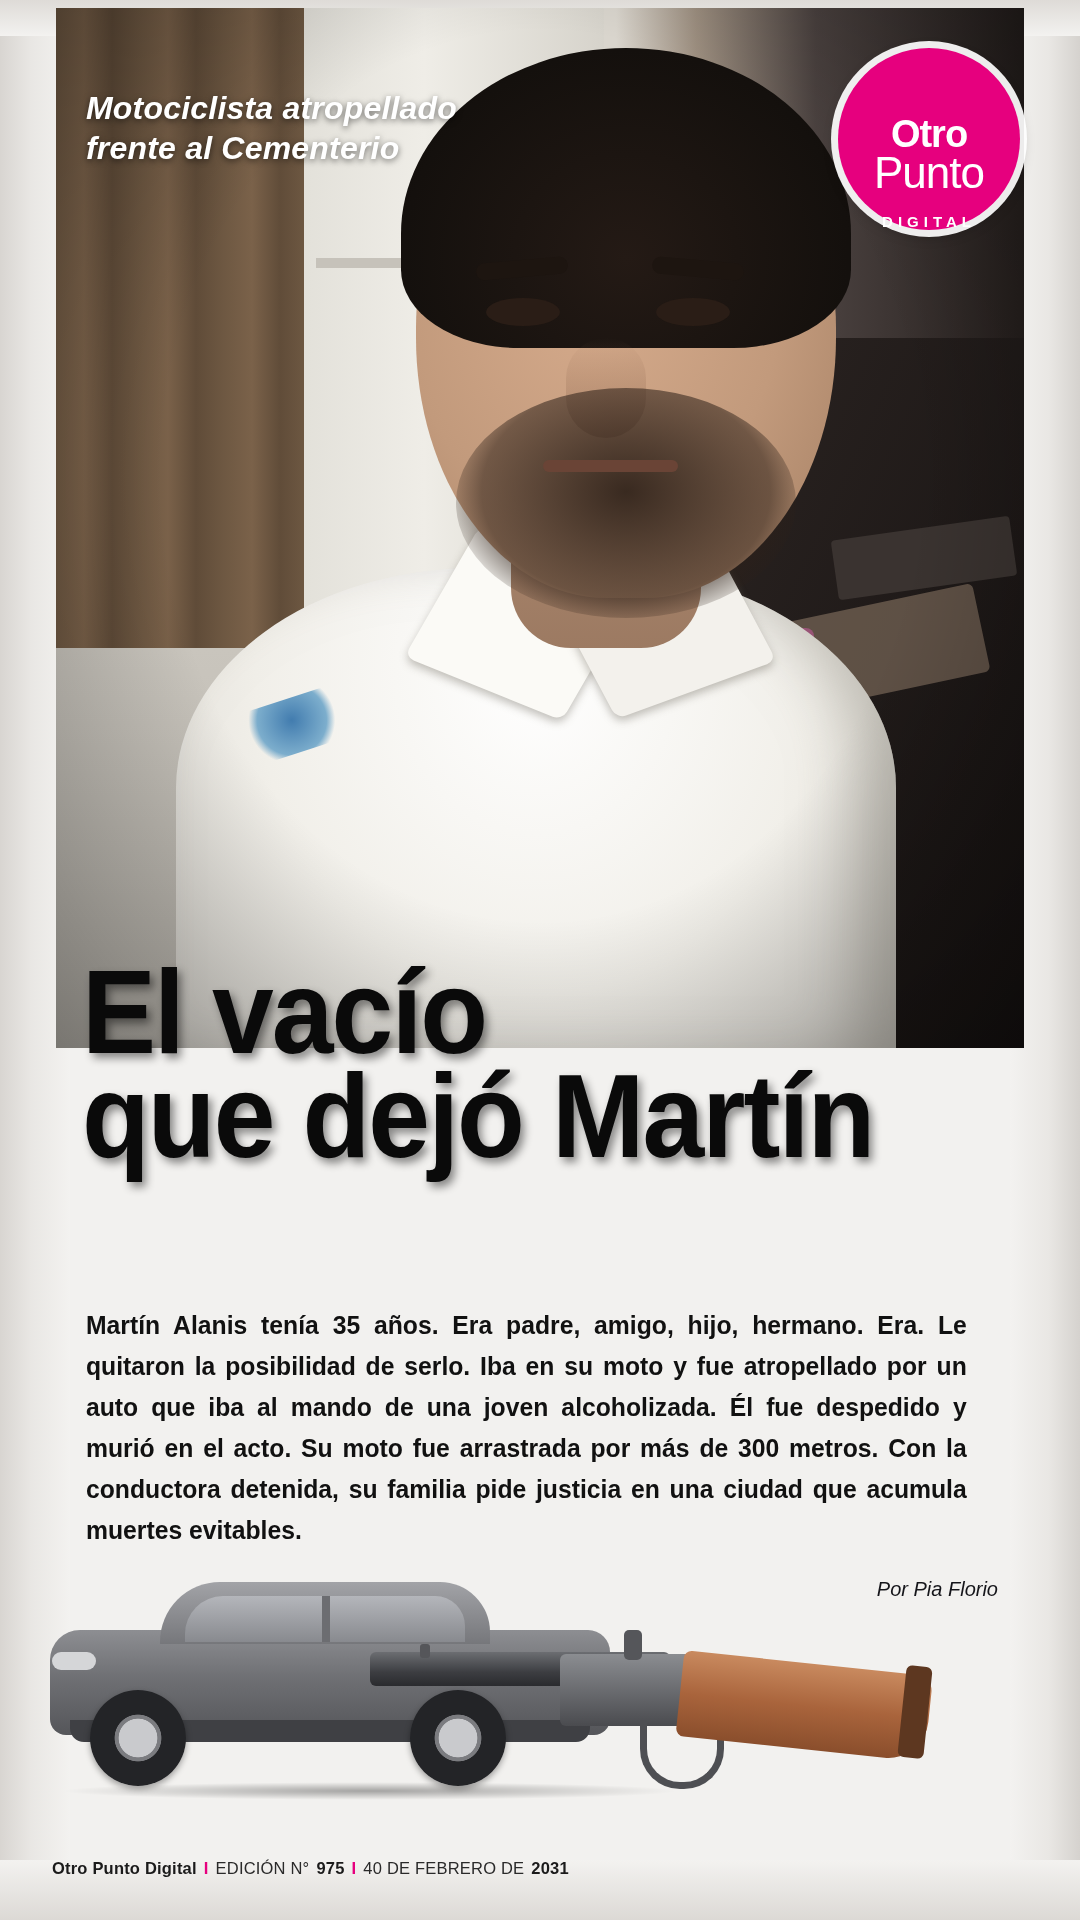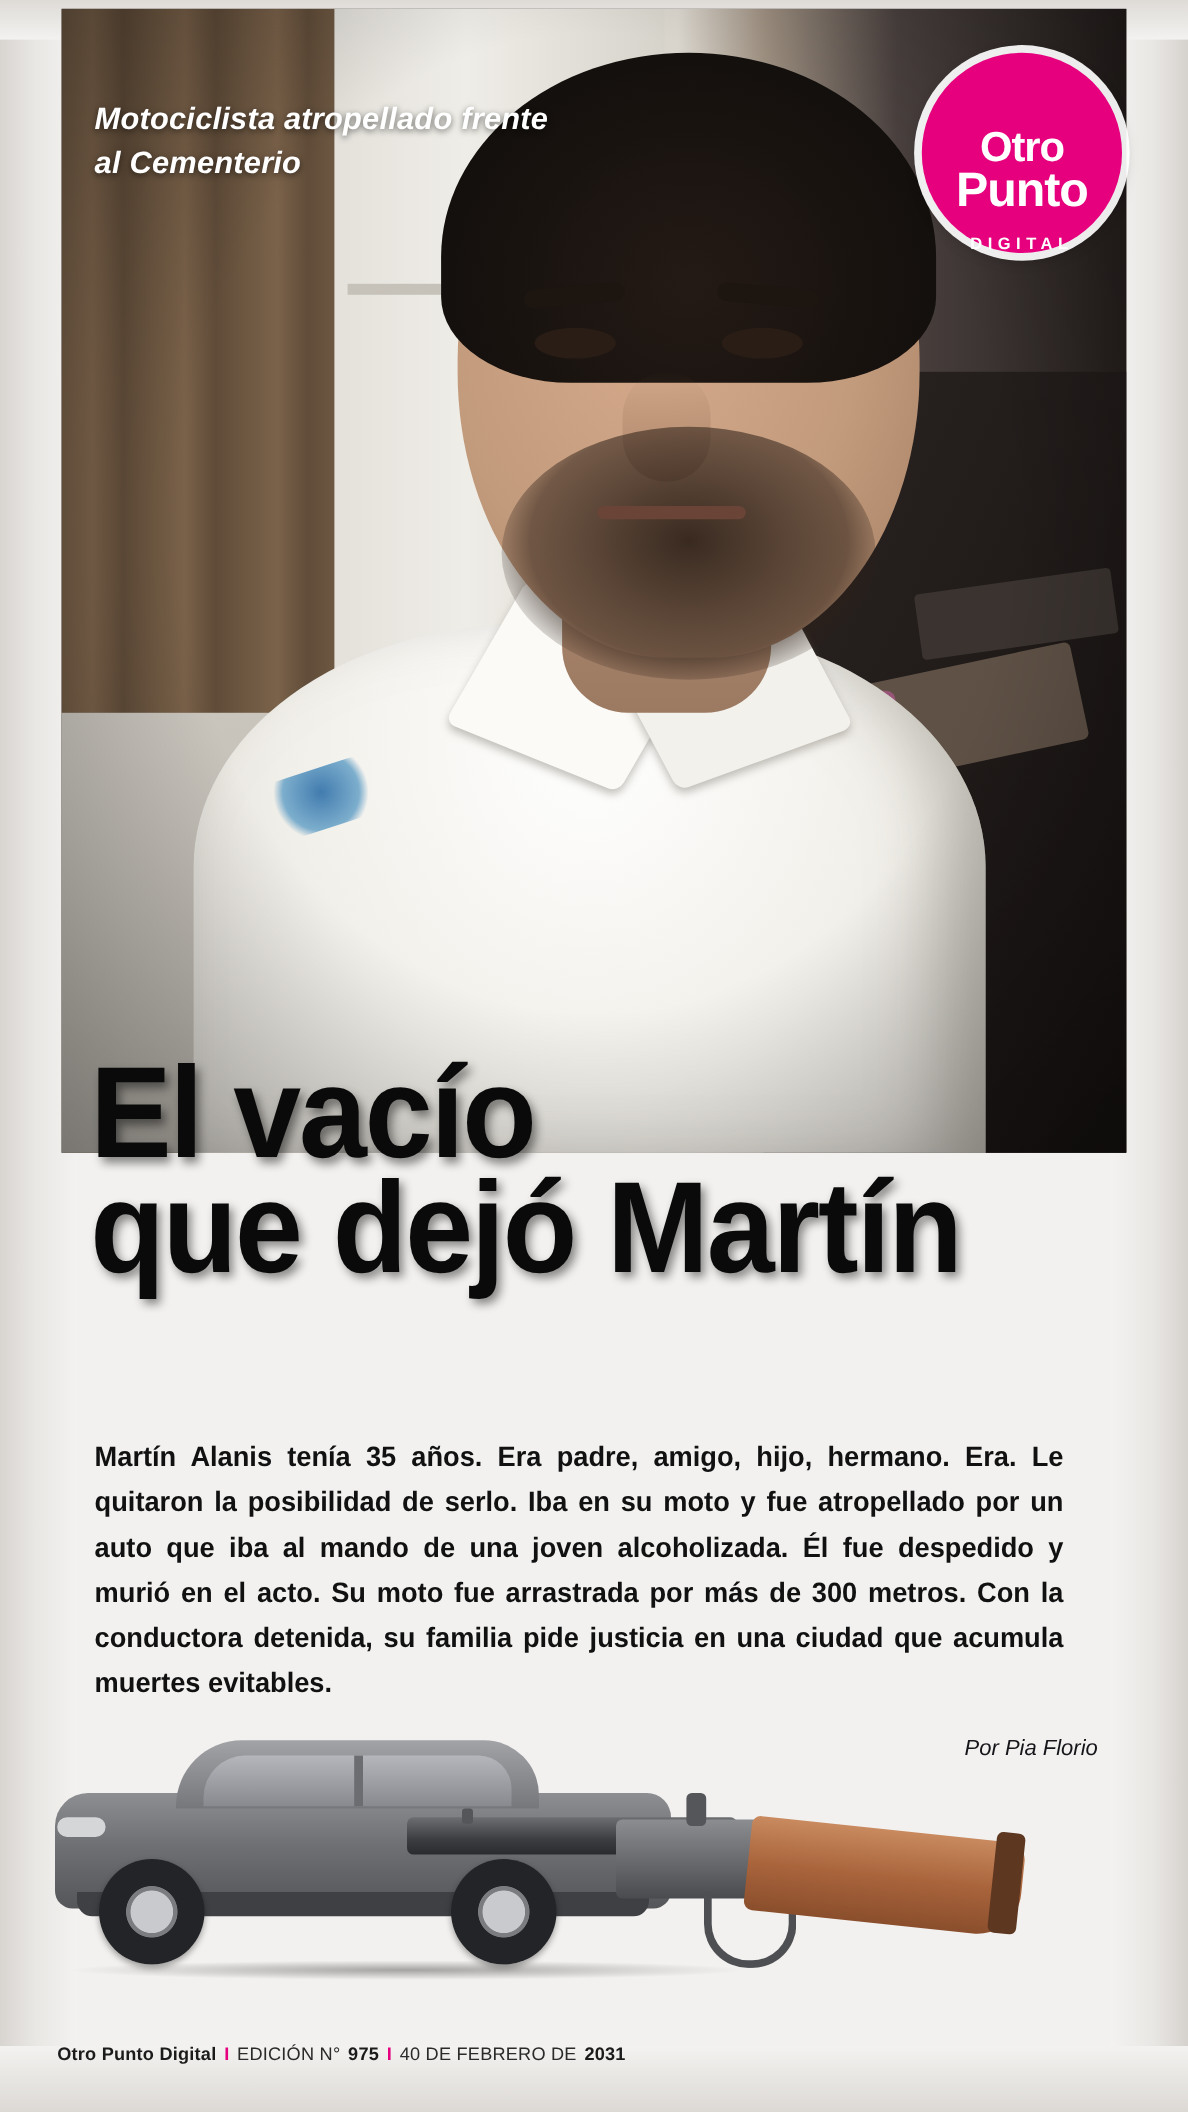--- a/index.html
+++ b/index.html
@@ -243,21 +243,21 @@
 
   
   .kicker {
     position: absolute;
     left: 86px;
     top: 88px;
     width: 420px;
     color: #ffffff;
     font-style: italic;
     font-weight: bold;
-    font-size: 28px;
+    font-size: 32px;
     line-height: 40px;
     text-shadow: 0 2px 6px rgba(0,0,0,0.55);
     letter-spacing: .2px;
   }
 
   
   .logo {
     position: absolute;
     right: 60px;
     top: 48px;
@@ -274,21 +274,21 @@
   }
   .logo-otro {
     font-size: 38px;
     font-weight: bold;
     line-height: 36px;
     margin-top: 4px;
     letter-spacing: -1px;
   }
   .logo-punto {
     font-size: 44px;
-    font-weight: bold;
+    font-weight: normal;
     line-height: 42px;
     letter-spacing: -1px;
   }
   .logo-digital {
     font-size: 15px;
     letter-spacing: 5px;
     margin-top: 19px;
     font-weight: bold;
   }
 

